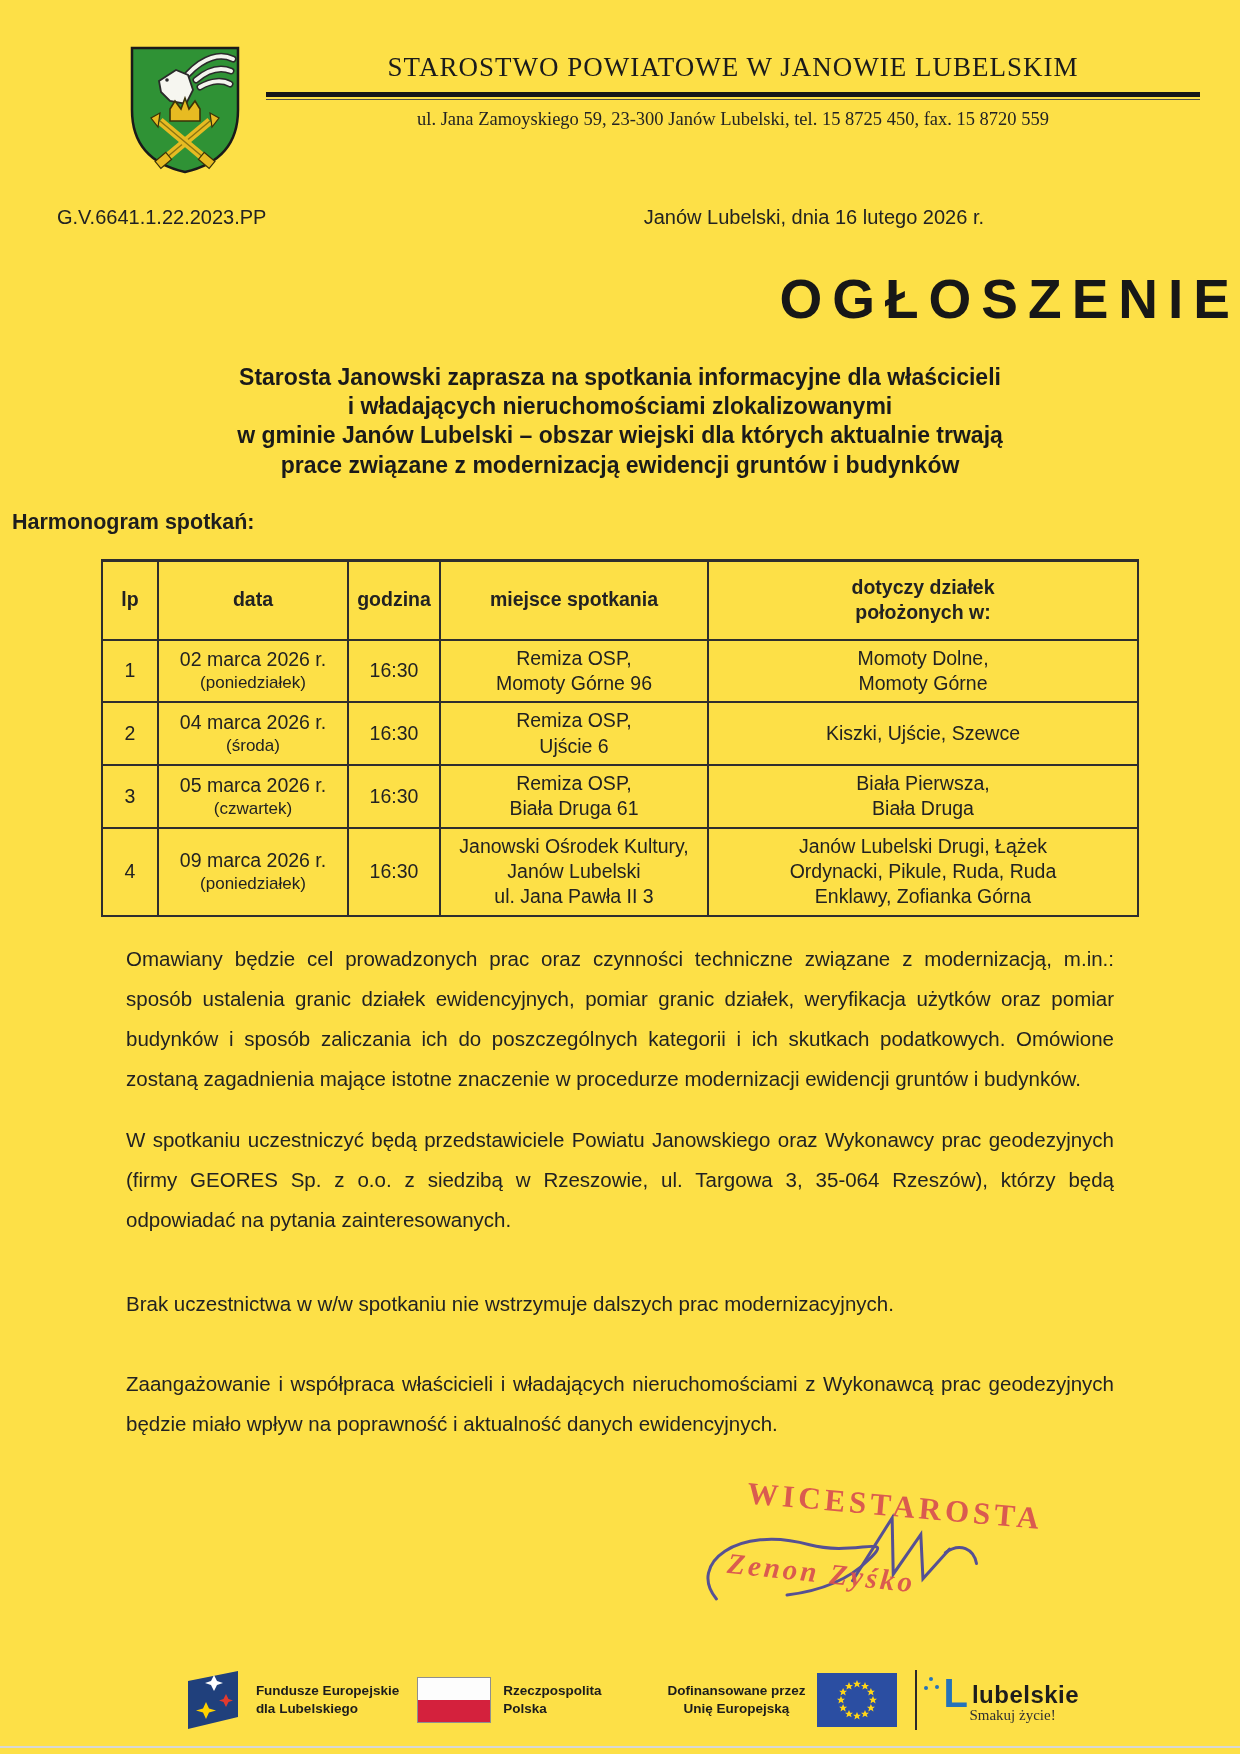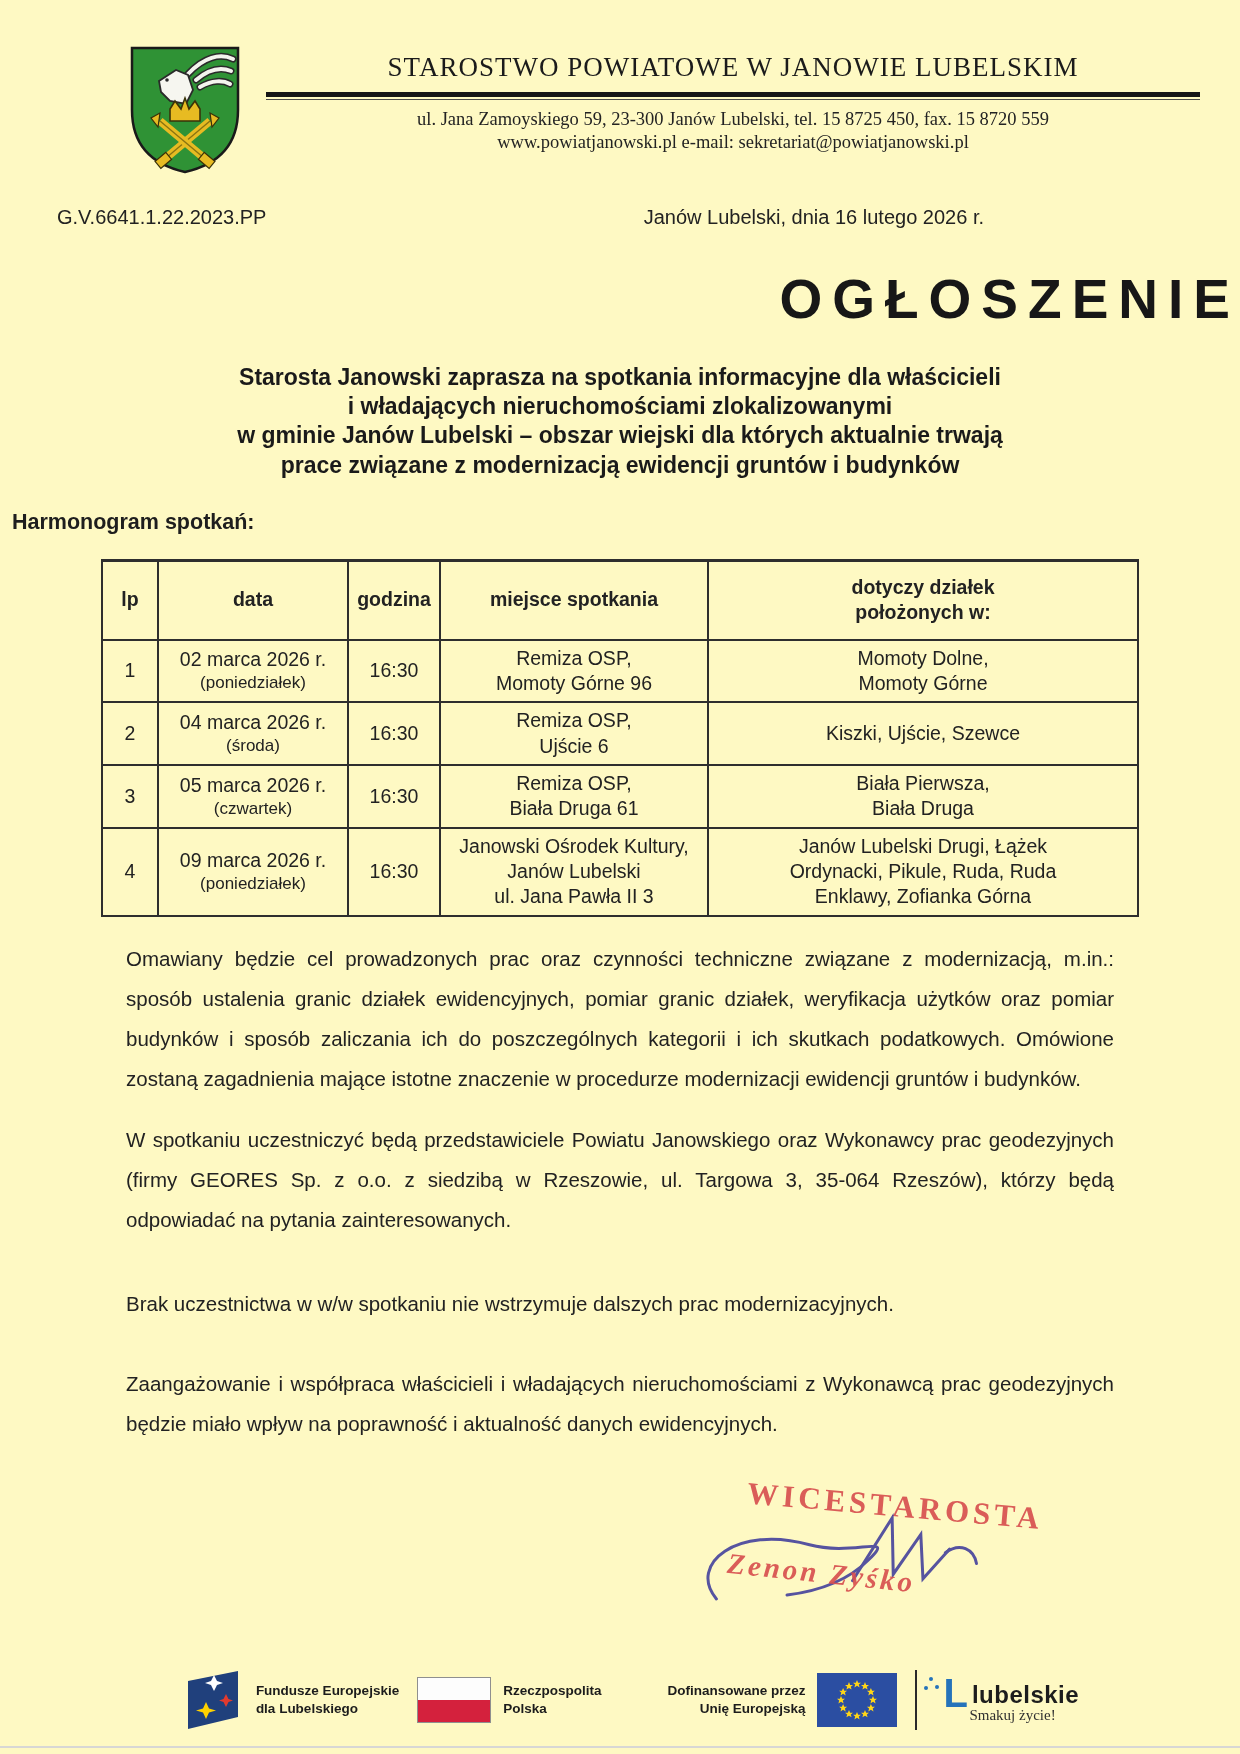--- a/index.html
+++ b/index.html
@@ -1,18 +1,18 @@
 <!DOCTYPE html>
 <html lang="pl" style="--note-red: #c23b3b; --stamp-red: #d85050; --signature-blue: #44419c; --shield-green: #2f9235; --gold: #e7bb22; --fe-navy: #20407c; --flag-red: #d4213d; --eu-blue: #2b4ea2; --star-yellow: #ffd617; --lubelskie-blue: #2573ba;"><head>
 <meta charset="utf-8">
 <style>
   html,body { margin:0; padding:0; background:#9a9a9a; }
   .page {
     position:relative; width:1240px; height:1754px; margin:0 auto;
-    background:#fef9c3; overflow:hidden; color:#1e1e1e;
+    background:#fde047; overflow:hidden; color:#1e1e1e;
     font-family:"Liberation Sans", sans-serif;
   }
   .prelines { white-space:pre-line; }
 
   
   .header { display:flex; padding:44px 40px 0 126px; gap:22px; }
   .crest { flex:0 0 auto; }
   .header-right { flex:1; padding-top:8px; }
   .org-name {
     font-family:"Liberation Serif", serif; font-size:27px; letter-spacing:1px;
@@ -86,21 +86,21 @@
   }
   .signature-svg { position:absolute; left:-14px; top:14px; pointer-events:none; }
 
   
   .footer {
     position:absolute; left:17px; right:0; bottom:22px;
     display:flex; align-items:center; justify-content:center; gap:18px;
   }
   .f-item { display:flex; align-items:center; gap:12px; }
   .f-label { font-size:13.5px; font-weight:bold; line-height:1.3; color:#1c1c1c; }
-  .f-label.right { text-align:right;margin-left:48px; }
+  .f-label.right { text-align:center;margin-left:48px; }
   .pl-flag { width:74px; height:46px; border:1px solid #8f8f8f; box-sizing:border-box; }
   .pl-flag .w { height:50%; background:#fdfdfd; }
   .pl-flag .r { height:50%; background:var(--flag-red, #d4213d); }
   .f-divider { width:2px; height:60px; background:#2a2a2a; }
   .lub-logo { display:flex; flex-direction:column; align-items:flex-start; }
   .lub-row { display:flex; align-items:flex-end; gap:4px; }
   .lub-dot {
     width:4px; height:4px; border-radius:50%; background:var(--lubelskie-blue, #2573ba);
     margin-bottom:20px; box-shadow:-6px -8px 0 var(--lubelskie-blue, #2573ba), -11px 1px 0 var(--lubelskie-blue, #2573ba);
   }
@@ -147,21 +147,20 @@
           <line x1="84" y1="119" x2="34" y2="77" stroke="#8a7410" stroke-width="1.4"></line>
           <polygon points="34,69 25,74 32,83" fill="#e7bb22" stroke="#3a3209" stroke-width="1.2"></polygon>
           <rect x="74" y="112" width="14" height="9" transform="rotate(40 81 116)" fill="#e7bb22" stroke="#3a3209" stroke-width="1.2"></rect>
         </g>
       </svg>
     </div>
     <div class="header-right">
       <div class="org-name">STAROSTWO POWIATOWE W JANOWIE LUBELSKIM</div>
       <div class="header-rule"></div>
       <div class="addr">ul. Jana Zamoyskiego 59, 23-300 Janów Lubelski, tel. 15 8725 450, fax. 15 8720 559</div>
-      <div class="web">www.powiatjanowski.pl e-mail: sekretariat@powiatjanowski.pl</div>
     </div>
   </div>
 
   <div class="ref-row">
     <span>G.V.6641.1.22.2023.PP</span>
     <span>Janów Lubelski, dnia 16 lutego 2026 r.</span>
   </div>
 
   <div class="doc-title">OGŁOSZENIE</div>
 

